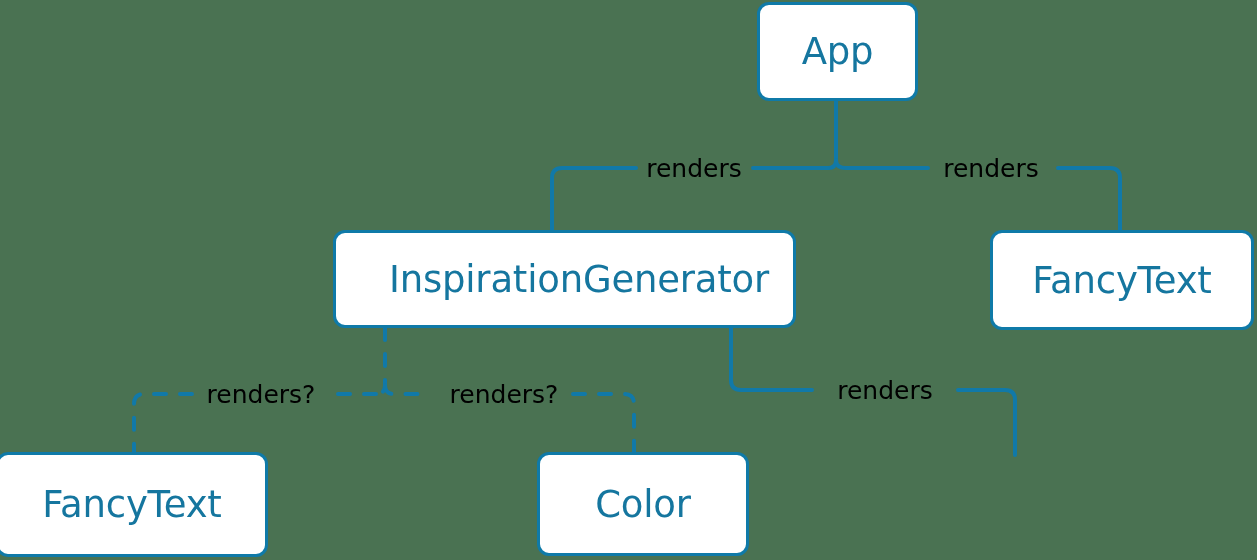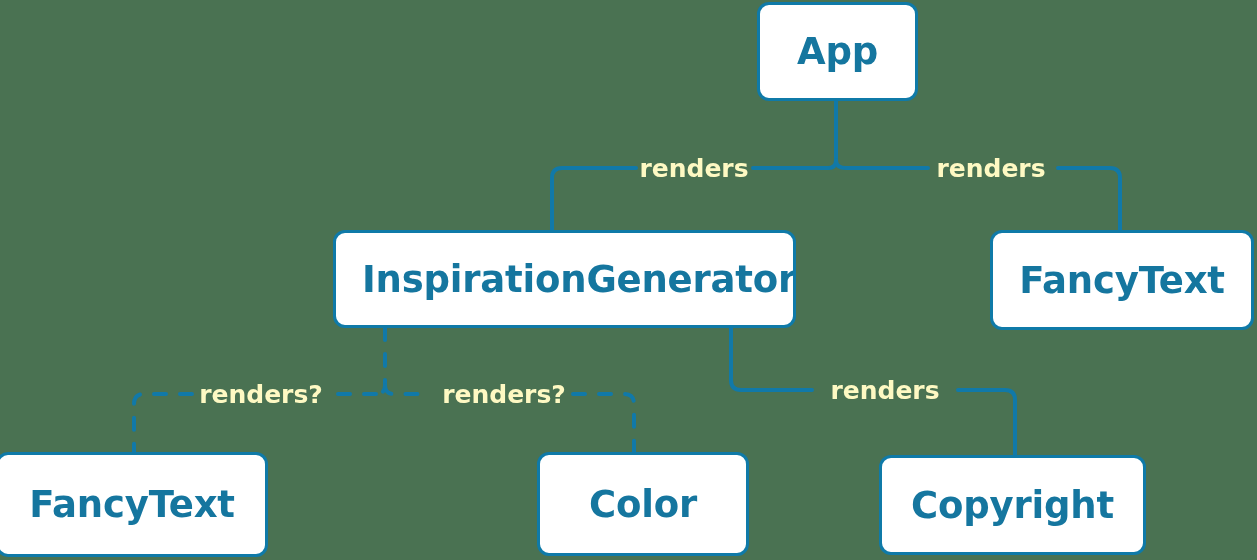--- a/index.html
+++ b/index.html
@@ -10,21 +10,20 @@
     width: 1257px;
     height: 560px;
     background: #4a7252;
     font-family: "DejaVu Sans", sans-serif;
     overflow: hidden;
   }
   #diagram-root {
     position: relative;
     width: 1257px;
     height: 560px;
-    font-weight: bold;
   }
   svg.edges {
     position: absolute;
     left: 0;
     top: 0;
     width: 1257px;
     height: 560px;
   }
   .node {
     position: absolute;
@@ -40,21 +39,21 @@
     letter-spacing: -0.2px;
     white-space: nowrap;
     overflow: hidden;
   }
   .node-label {
     color: #15769f;
     line-height: 1;
   }
   .edge-label {
     position: absolute;
-    color: #fef9c3;
+    color: #000000;
     font-size: 25px;
     line-height: 1;
     white-space: nowrap;
     transform: translate(-50%, -50%);
   }
 </style>
 </head>
 <body>
 
 <div id="diagram-root">
@@ -94,23 +93,20 @@
   </div>
 
   <div class="node" style="left:-4px; top:452px; width:272px; height:105px;">
     <span class="node-label">FancyText</span>
   </div>
 
   <div class="node" style="left:537px; top:452px; width:212px; height:104px;">
     <span class="node-label">Color</span>
   </div>
 
-  <div class="node" style="left:879px; top:455px; width:267px; height:100px;">
-    <span class="node-label">Copyright</span>
-  </div>
 
   <div class="edge-label" style="left:694px; top:168px;">renders</div>
   <div class="edge-label" style="left:991px; top:168px;">renders</div>
   <div class="edge-label" style="left:261px; top:394px;">renders?</div>
   <div class="edge-label" style="left:504px; top:394px;">renders?</div>
   <div class="edge-label" style="left:885px; top:390px;">renders</div>
 
 </div>
 
 </body></html>

